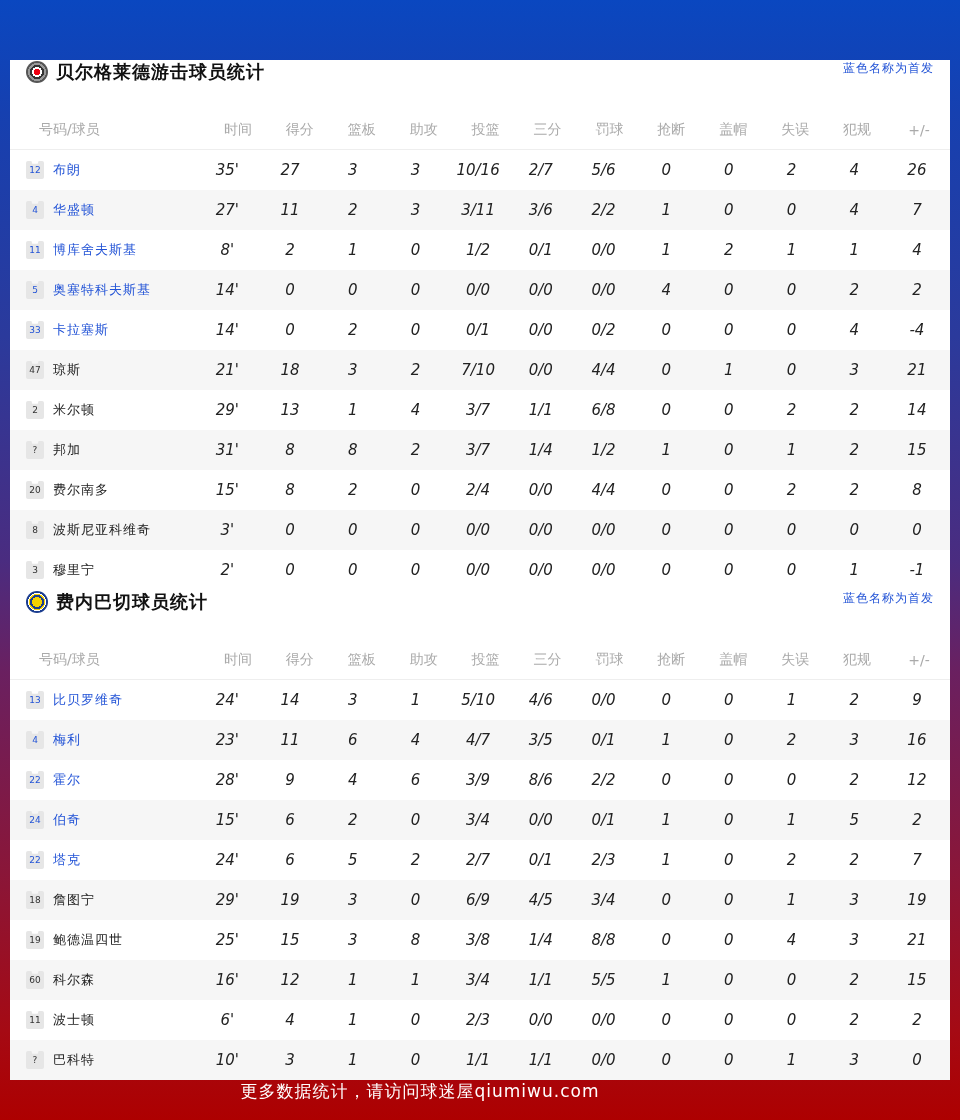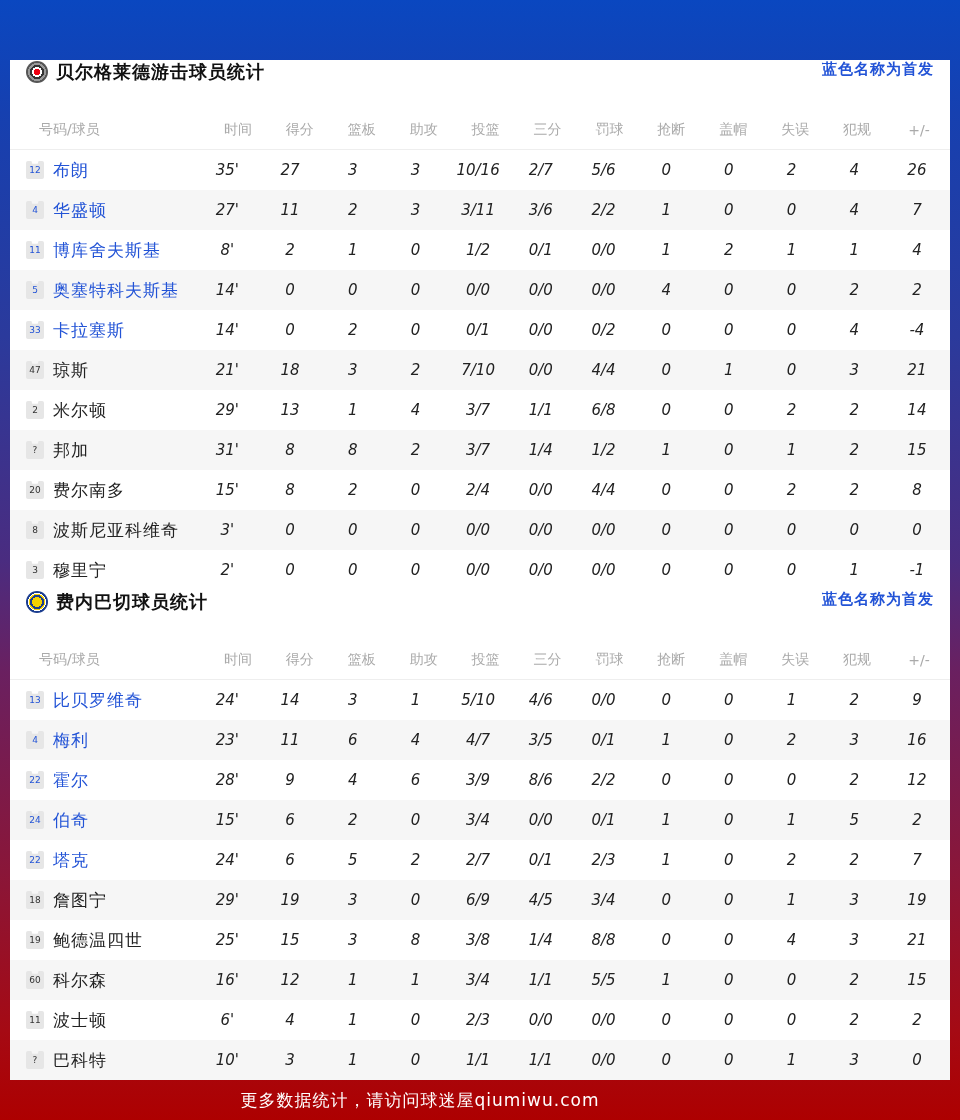--- a/index.html
+++ b/index.html
@@ -36,44 +36,44 @@
   .team-logo {
     width: 22px; height: 22px; border-radius: 50%; margin-right: 8px; position: relative;
   }
   .team-logo.partizan {
     background: radial-gradient(circle, #e01 0 3px, #fff 3px 5px, #333 5px 7px, #999 7px 9px, #555 9px 11px);
   }
   .team-logo.fener {
     background: radial-gradient(circle, #f5d100 0 5px, #1b3d8f 5px 7px, #f5d100 7px 8px, #fff 8px 9px, #1b3d8f 9px 11px);
   }
   .team-title { font-size: 18px; color: #111; font-weight: bold; letter-spacing: 1px; }
-  .legend-note { font-size: 15px; color: #2253d6; font-weight: bold; letter-spacing: 1px; }
+  .legend-note { font-size: 12px; color: #2253d6; font-weight: normal; letter-spacing: 1px; }
   .row {
     height: 40px; display: flex; align-items: center; padding-left: 16px;
   }
   .row.thead { color: #aaa; font-size: 14px; border-bottom: 1px solid #eee; height: 34px; padding-bottom: 6px; padding-left: 29px; }
   .row.alt { background: #f6f6f6; }
   .col-player { width: 170px; display: flex; align-items: center; }
   .col-stat {
     width: 62.7px; text-align: center; font-size: 15px; color: #222; font-style: italic;
     font-family: "DejaVu Sans", sans-serif;
   }
   .thead .col-stat { font-style: normal; color: #aaa; font-size: 14px; }
   .thead .col-player { color: #aaa; font-size: 14px; }
   .jersey {
     width: 18px; height: 18px; background: #e6e6e6; border-radius: 2px;
     font-size: 9px; line-height: 18px; text-align: center; color: #333; margin-right: 9px;
     clip-path: polygon(0 0, 30% 0, 35% 15%, 65% 15%, 70% 0, 100% 0, 100% 100%, 0 100%);
   }
   .jersey.starter { color: #2253d6; }
-  .pname { font-size: 17px; color: #222; letter-spacing: 1px; }
+  .pname { font-size: 13px; color: #222; letter-spacing: 1px; }
   .pname.starter { color: #2253d6; }
   .footer {
     position: absolute; left: 0; top: 1080px; width: 840px; height: 40px;
-    display: flex; align-items: center; justify-content: center;
+    display: flex; justify-content: center;
     color: #fff; font-size: 17px; letter-spacing: 1px;
   }
 </style>
 </head>
 <body>
 
 <div class="header">
   <div class="logo">
     <span>球迷屋</span>
     <span class="dot"></span>

